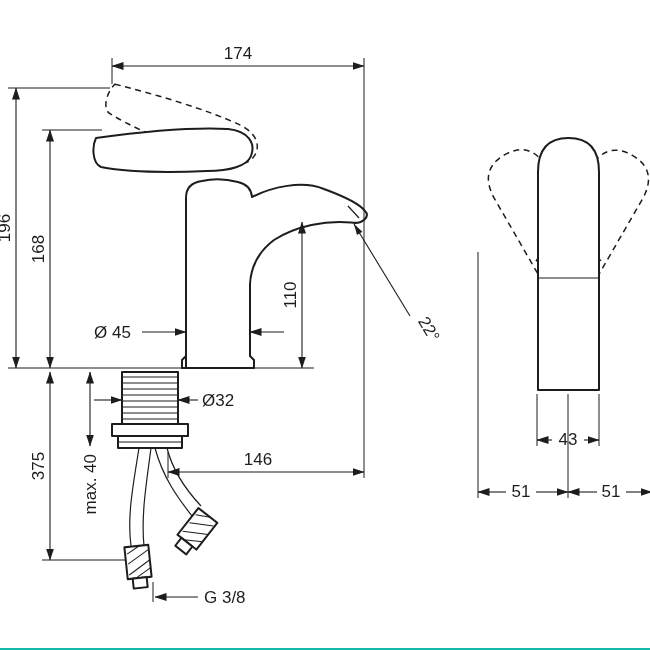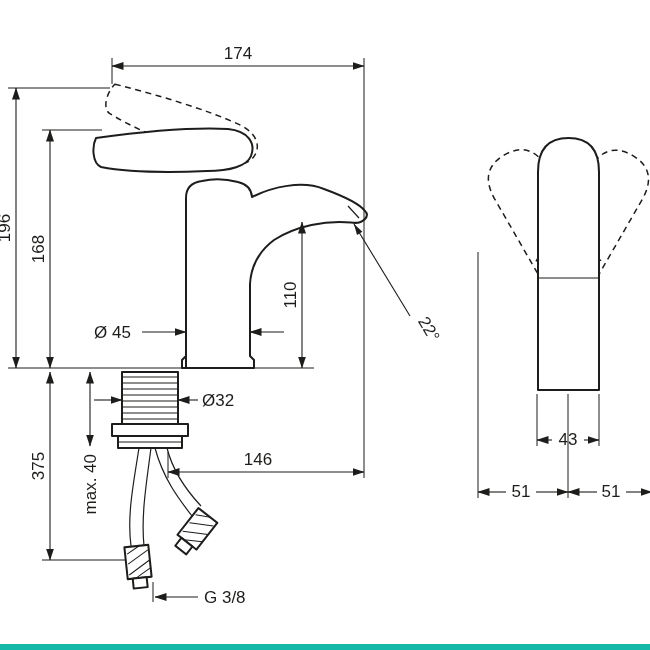--- a/index.html
+++ b/index.html
@@ -1,19 +1,19 @@
 <!DOCTYPE html>
 <html><head>
 <meta charset="utf-8">
 <style>
   html,body{margin:0;padding:0;background:#ffffff;}
   .canvas{
     position:relative;width:650px;height:650px;background:#ffffff;
     font-family:"Liberation Sans", sans-serif;overflow:hidden;
-    border-bottom:6px solid #14b8a6;box-sizing:border-box;
+    border-bottom:2px solid #14b8a6;box-sizing:border-box;
   }
   svg{display:block}
   text{font-family:"Liberation Sans", sans-serif;font-size:17px;fill:#1d1d1b;}
   .outline{fill:#ffffff;stroke:#1d1d1b;stroke-width:2;stroke-linejoin:round;stroke-linecap:round;}
   .thin{fill:none;stroke:#1d1d1b;stroke-width:1.2;}
   .lever-solid{fill:#ffffff;stroke:#1d1d1b;stroke-width:2;stroke-linejoin:round;}
   .lever-dashed{fill:none;stroke:#1d1d1b;stroke-width:1.5;stroke-dasharray:6 4.5;stroke-linejoin:round;}
   .dim{fill:none;stroke:#1d1d1b;stroke-width:1.1;}
   .ext{fill:none;stroke:#1d1d1b;stroke-width:1;}
   .hatch{fill:none;stroke:#1d1d1b;stroke-width:1;}

